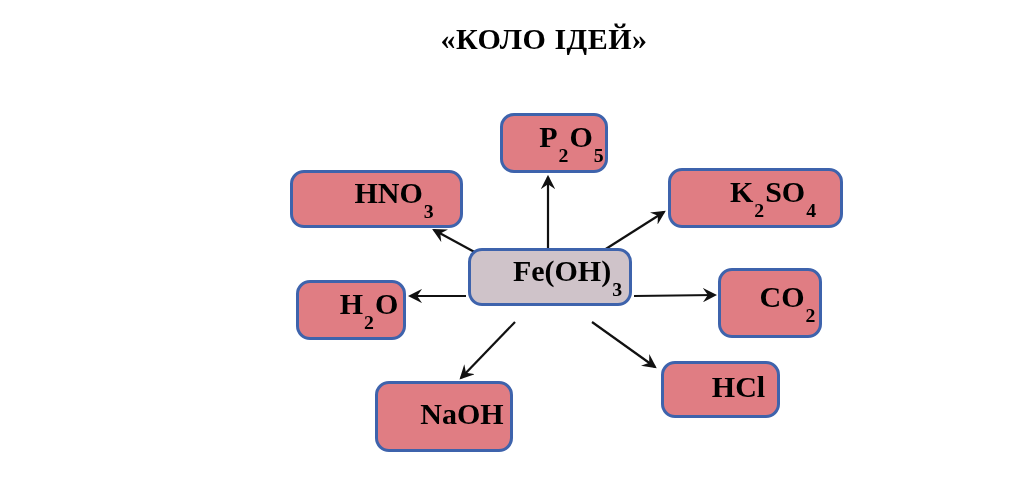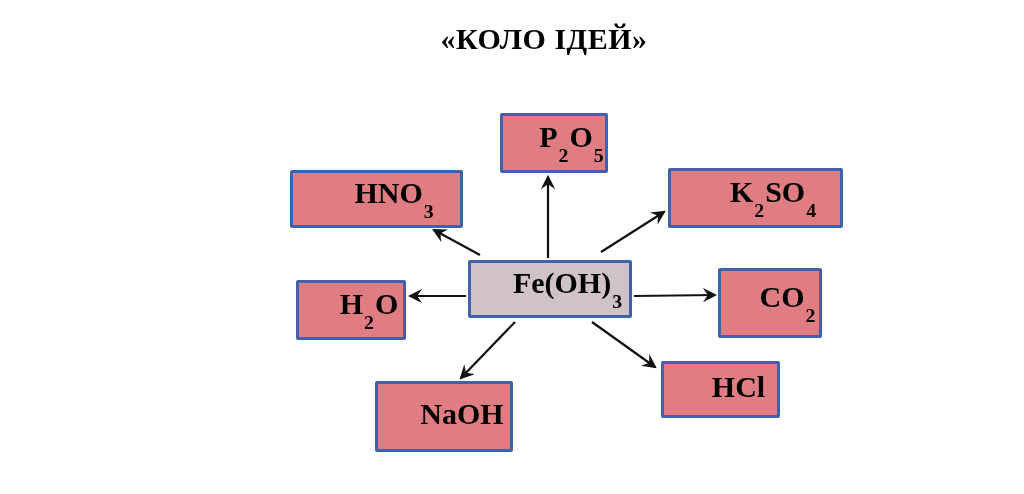--- a/index.html
+++ b/index.html
@@ -53,21 +53,21 @@
     stroke-width: 2.2;
   }
   .node {
     position: absolute;
     display: flex;
     align-items: center;
     justify-content: center;
     box-sizing: border-box;
     background: var(--node-fill, #e07d83);
     border: 3px solid var(--node-border, #3e63ac);
-    border-radius: 2px;
+    border-radius: 14px;
     font-weight: 700;
     font-size: 30px;
     line-height: 1;
     white-space: nowrap;
     padding-left: 36px;
   }
   .node.center {
     background: var(--center-fill, #cfc3c9);
   }
   .formula { display: inline-block; padding-bottom: 6px; }
@@ -96,21 +96,21 @@
         <line x1="480" y1="255" x2="434" y2="230" marker-end="url(#ah)"></line>
         <line x1="601" y1="252" x2="664" y2="212" marker-end="url(#ah)"></line>
         <line x1="466" y1="296" x2="410" y2="296" marker-end="url(#ah)"></line>
         <line x1="634" y1="296" x2="715" y2="295" marker-end="url(#ah)"></line>
         <line x1="515" y1="322" x2="461" y2="378" marker-end="url(#ah)"></line>
         <line x1="592" y1="322" x2="655" y2="367" marker-end="url(#ah)"></line>
       </g>
   </svg>
 
   <div id="diagram-nodes">
-      <div class="node center" style="left: 468px; top: 260px; width: 164px; height: 58px;">
+      <div class="node center" style="left: 468px; top: 248px; width: 164px; height: 58px;">
         <span class="formula"><span>Fe(OH)</span><sub class="sub">3</sub></span>
       </div>
       <div class="node" style="left: 500px; top: 113px; width: 108px; height: 60px;">
         <span class="formula"><span>P</span><sub class="sub">2</sub><span>O</span><sub class="sub">5</sub></span>
       </div>
       <div class="node" style="left: 290px; top: 170px; width: 173px; height: 58px;">
         <span class="formula"><span>HNO</span><sub class="sub">3</sub></span>
       </div>
       <div class="node" style="left: 668px; top: 168px; width: 175px; height: 60px;">
         <span class="formula"><span>K</span><sub class="sub">2</sub><span>SO</span><sub class="sub">4</sub></span>

